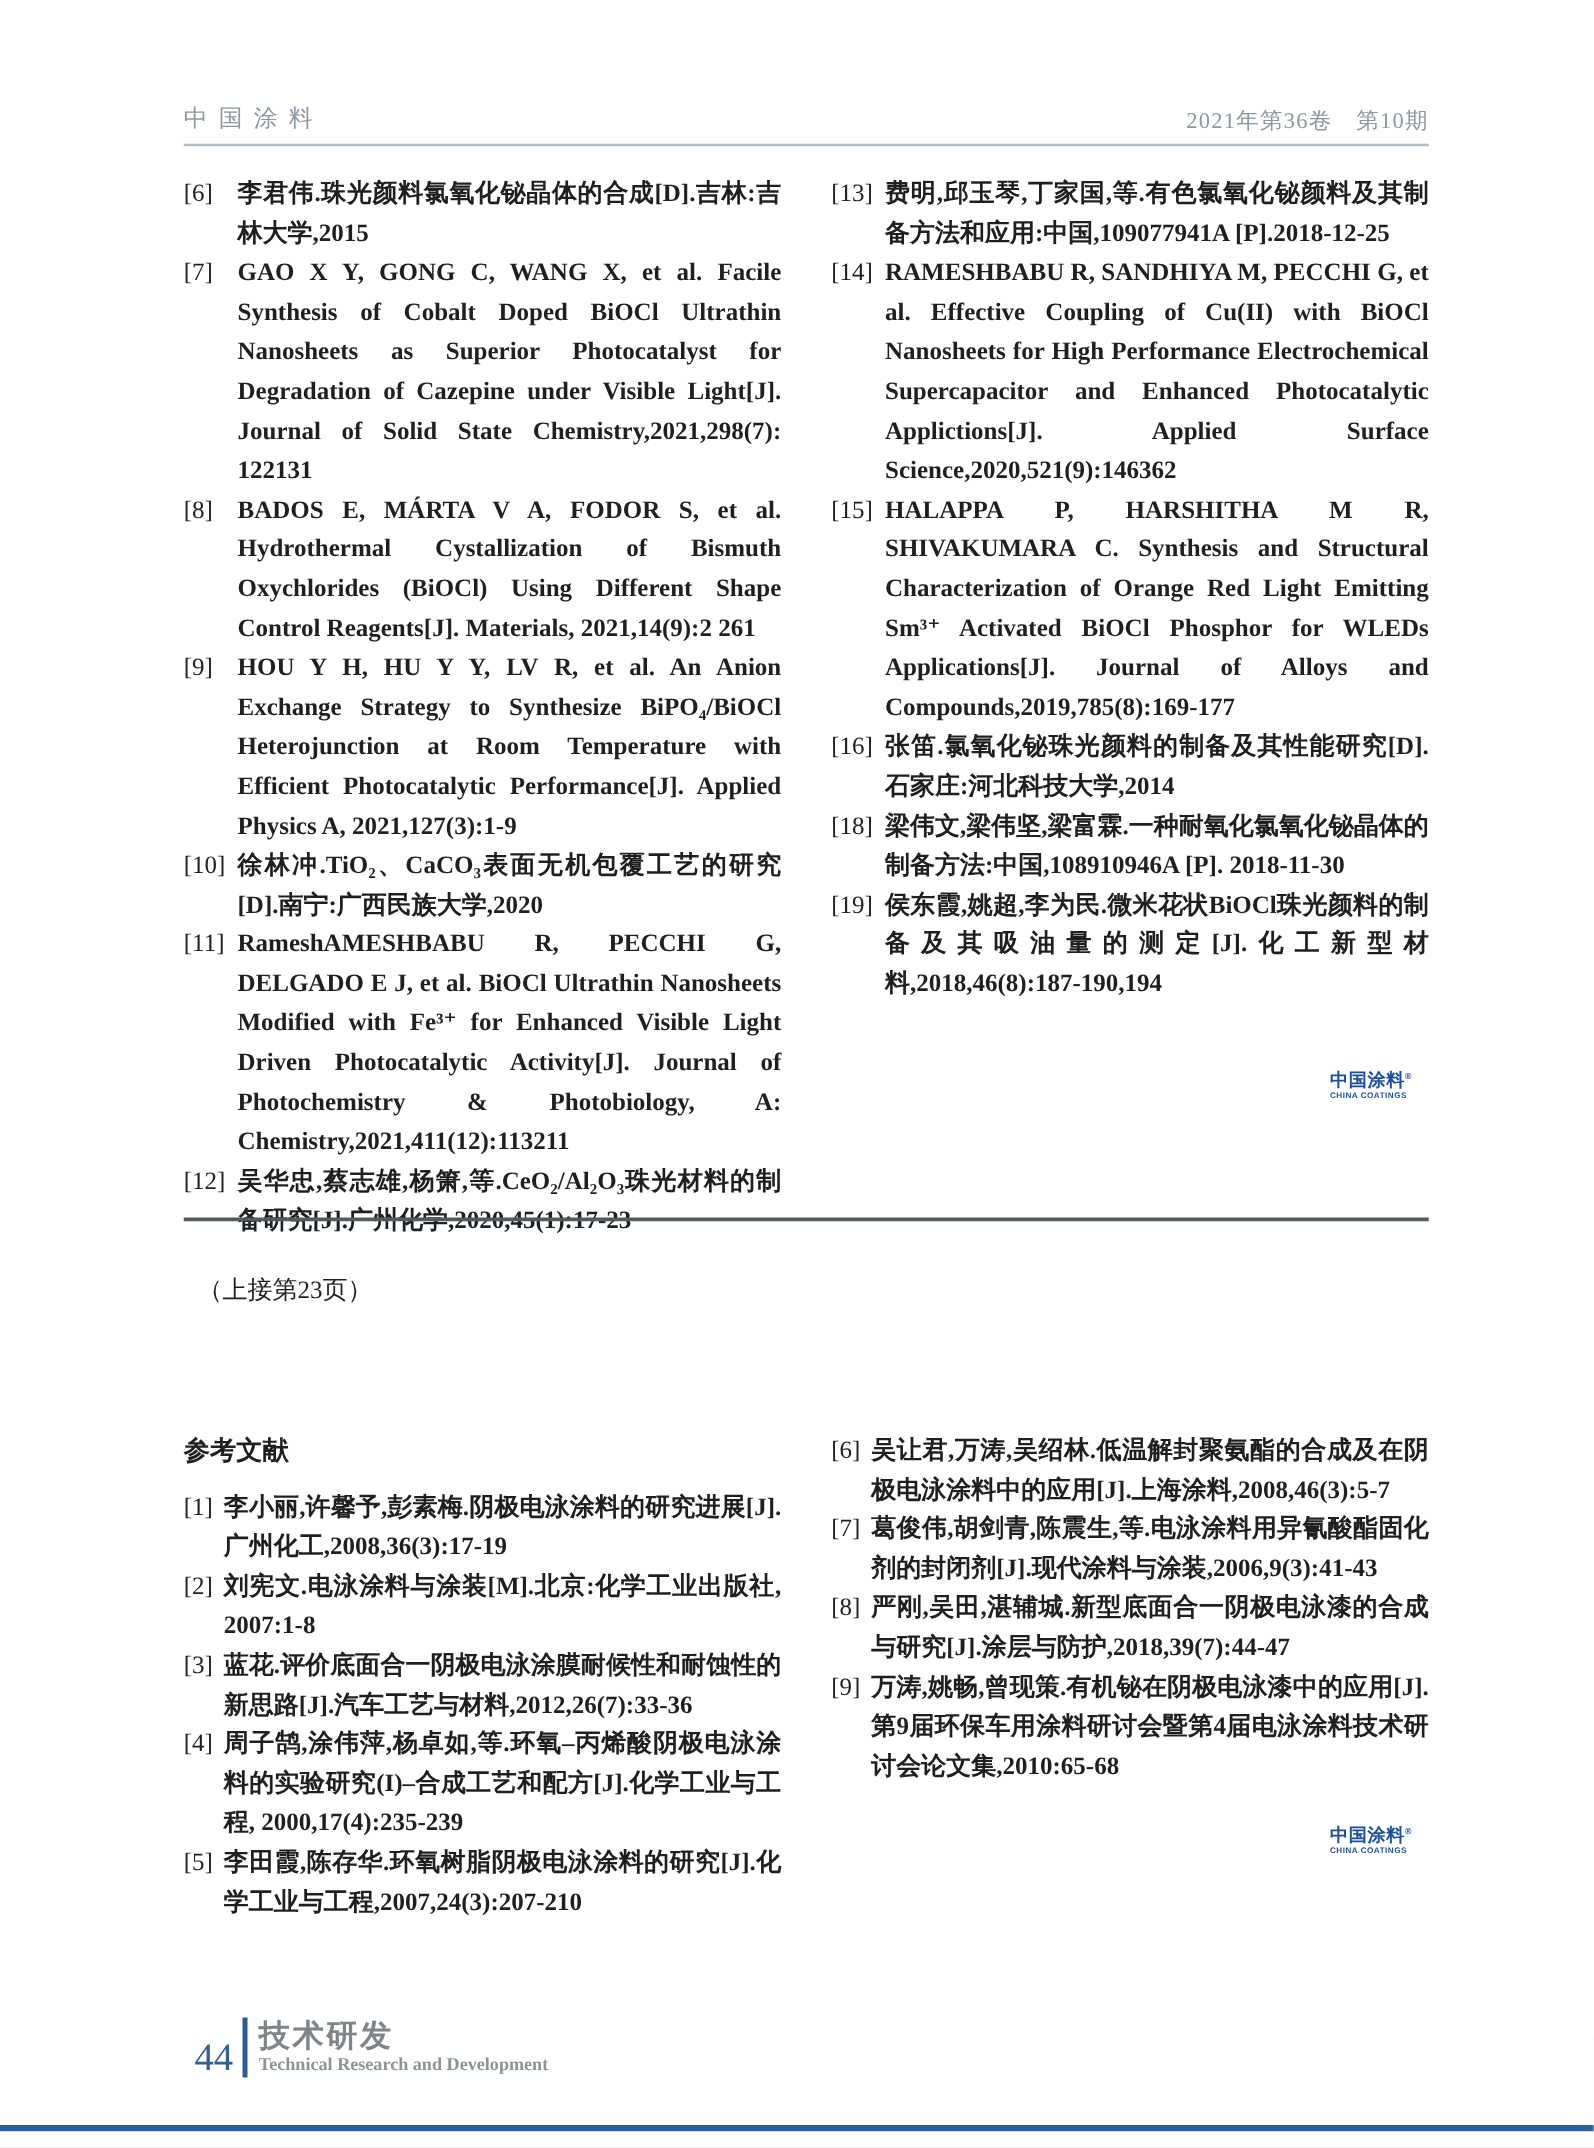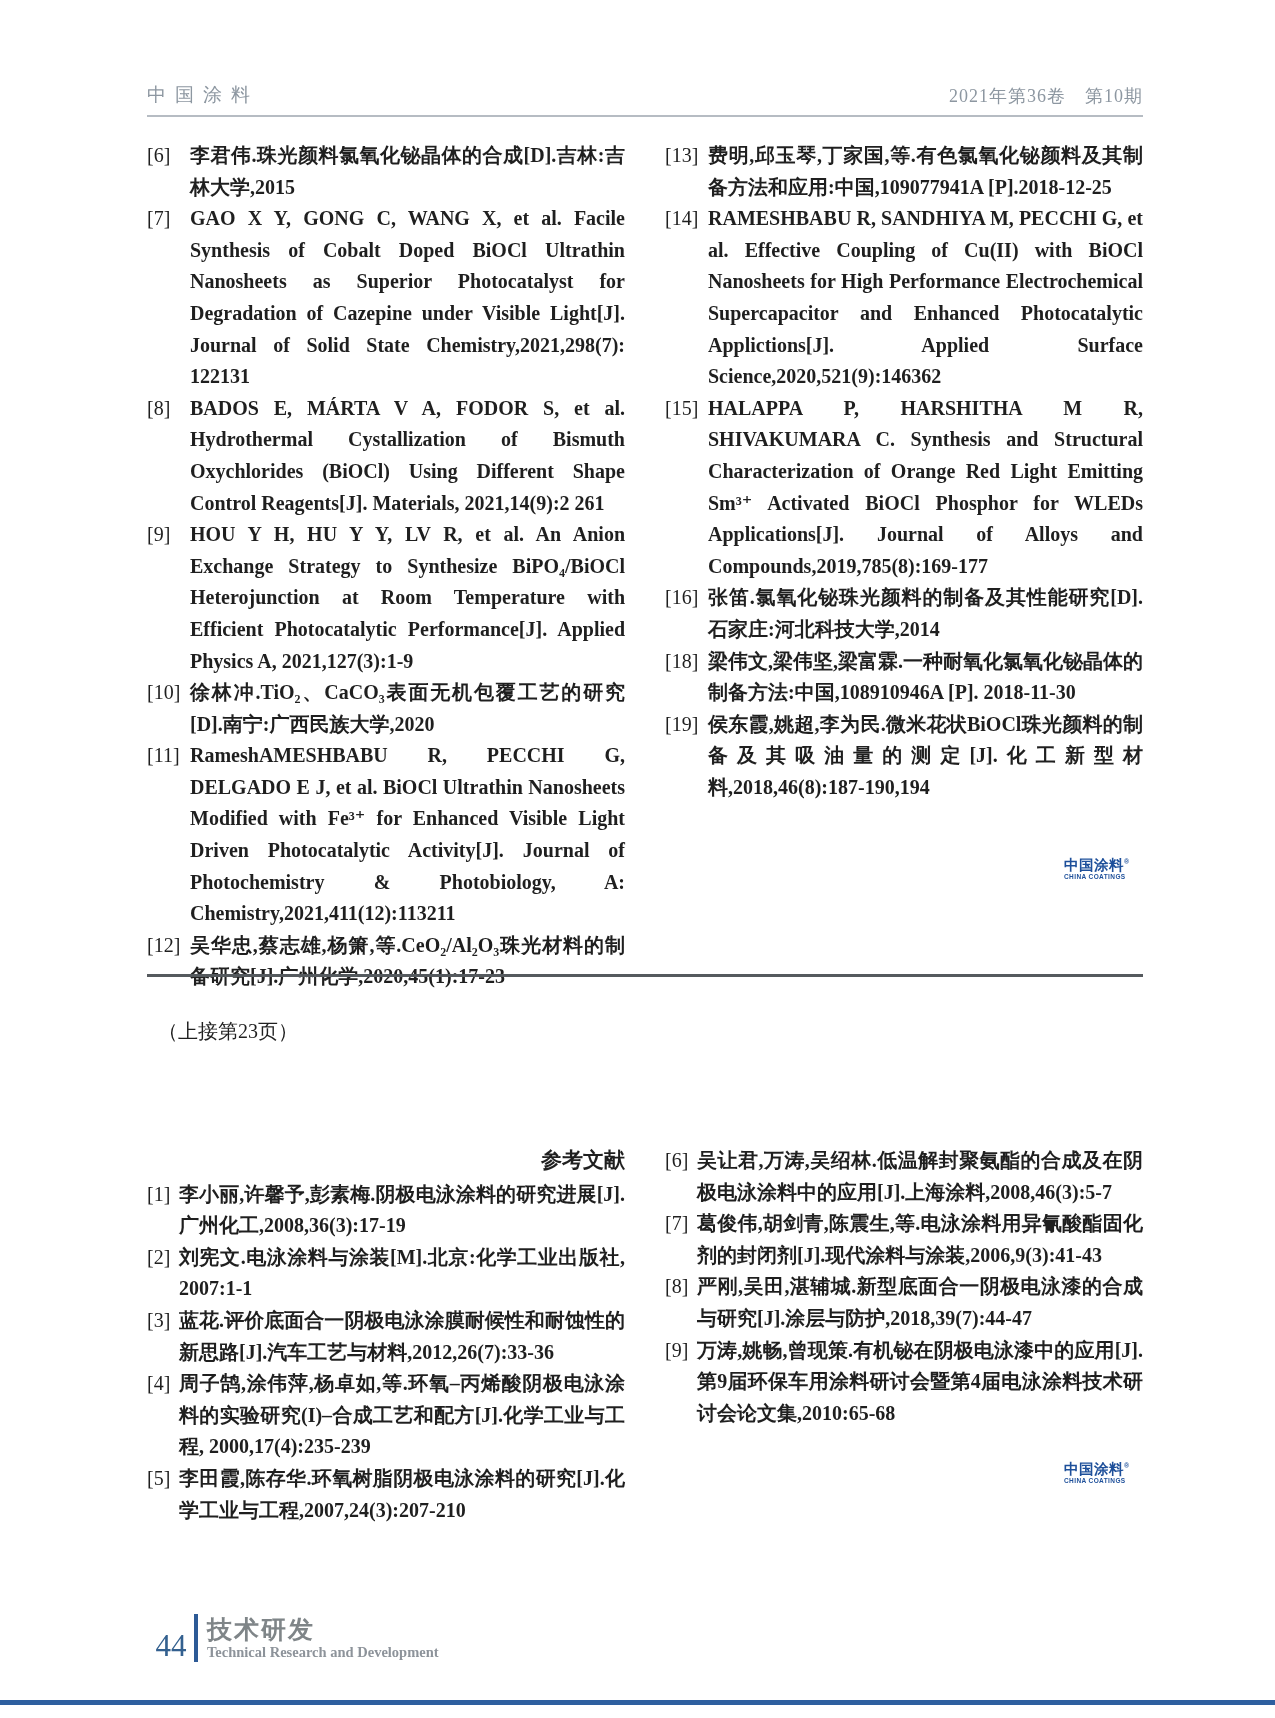--- a/index.html
+++ b/index.html
@@ -27,21 +27,21 @@
   .ref .txt { flex:1; text-align:justify;font-weight:bold; }
 
   
   .divider { position:absolute; left:147px; top:974px; width:996px; height:3px; background:#555a5e; }
 
   .continuation { position:absolute; left:158px; top:1018px; font-size:20px; }
 
   
   .refs-bottom { position:absolute; left:147px; top:1145px; width:996px; display:flex; gap:40px; }
   .refs-bottom .ref .lbl { flex:0 0 32px; }
-  .bib-heading { text-align:right; font-weight:bold; font-size:21px; line-height:31.6px; margin:0 0 2px 0; }
+  .bib-heading { text-align:left; font-weight:bold; font-size:21px; line-height:31.6px; margin:0 0 14px 0; }
 
   
   .logo { position:absolute; width:70px; color:#1d4f9a; font-family:"Liberation Sans","DejaVu Sans",sans-serif; }
   .logo-1 { left:1064px; top:854px; }
   .logo-2 { left:1064px; top:1458px; }
   .logo-cn { font-size:14.5px; font-weight:bold; letter-spacing:0.5px; line-height:16px; }
   .logo-reg { font-size:7px; vertical-align:super; font-weight:bold; }
   .logo-en { font-size:6.5px; font-weight:bold; letter-spacing:0.4px; line-height:8px; }
 
   
@@ -140,21 +140,21 @@
 
   <div class="refs-bottom">
     <div class="col">
       <div class="bib-heading">参考文献</div>
       <div class="ref">
         <span class="lbl">[1]</span>
         <span class="txt">李小丽,许馨予,彭素梅.阴极电泳涂料的研究进展[J].广州化工,2008,36(3):17-19</span>
       </div>
       <div class="ref">
         <span class="lbl">[2]</span>
-        <span class="txt">刘宪文.电泳涂料与涂装[M].北京:化学工业出版社, 2007:1-1</span>
+        <span class="txt">刘宪文.电泳涂料与涂装[M].北京:化学工业出版社, 2007:1-8</span>
       </div>
       <div class="ref">
         <span class="lbl">[3]</span>
         <span class="txt">蓝花.评价底面合一阴极电泳涂膜耐候性和耐蚀性的新思路[J].汽车工艺与材料,2012,26(7):33-36</span>
       </div>
       <div class="ref">
         <span class="lbl">[4]</span>
         <span class="txt">周子鹄,涂伟萍,杨卓如,等.环氧–丙烯酸阴极电泳涂料的实验研究(I)–合成工艺和配方[J].化学工业与工程, 2000,17(4):235-239</span>
       </div>
       <div class="ref">

